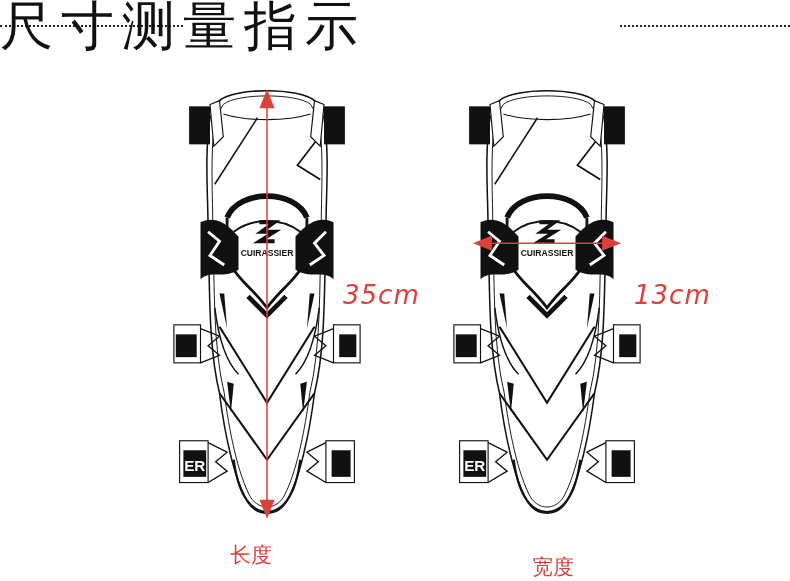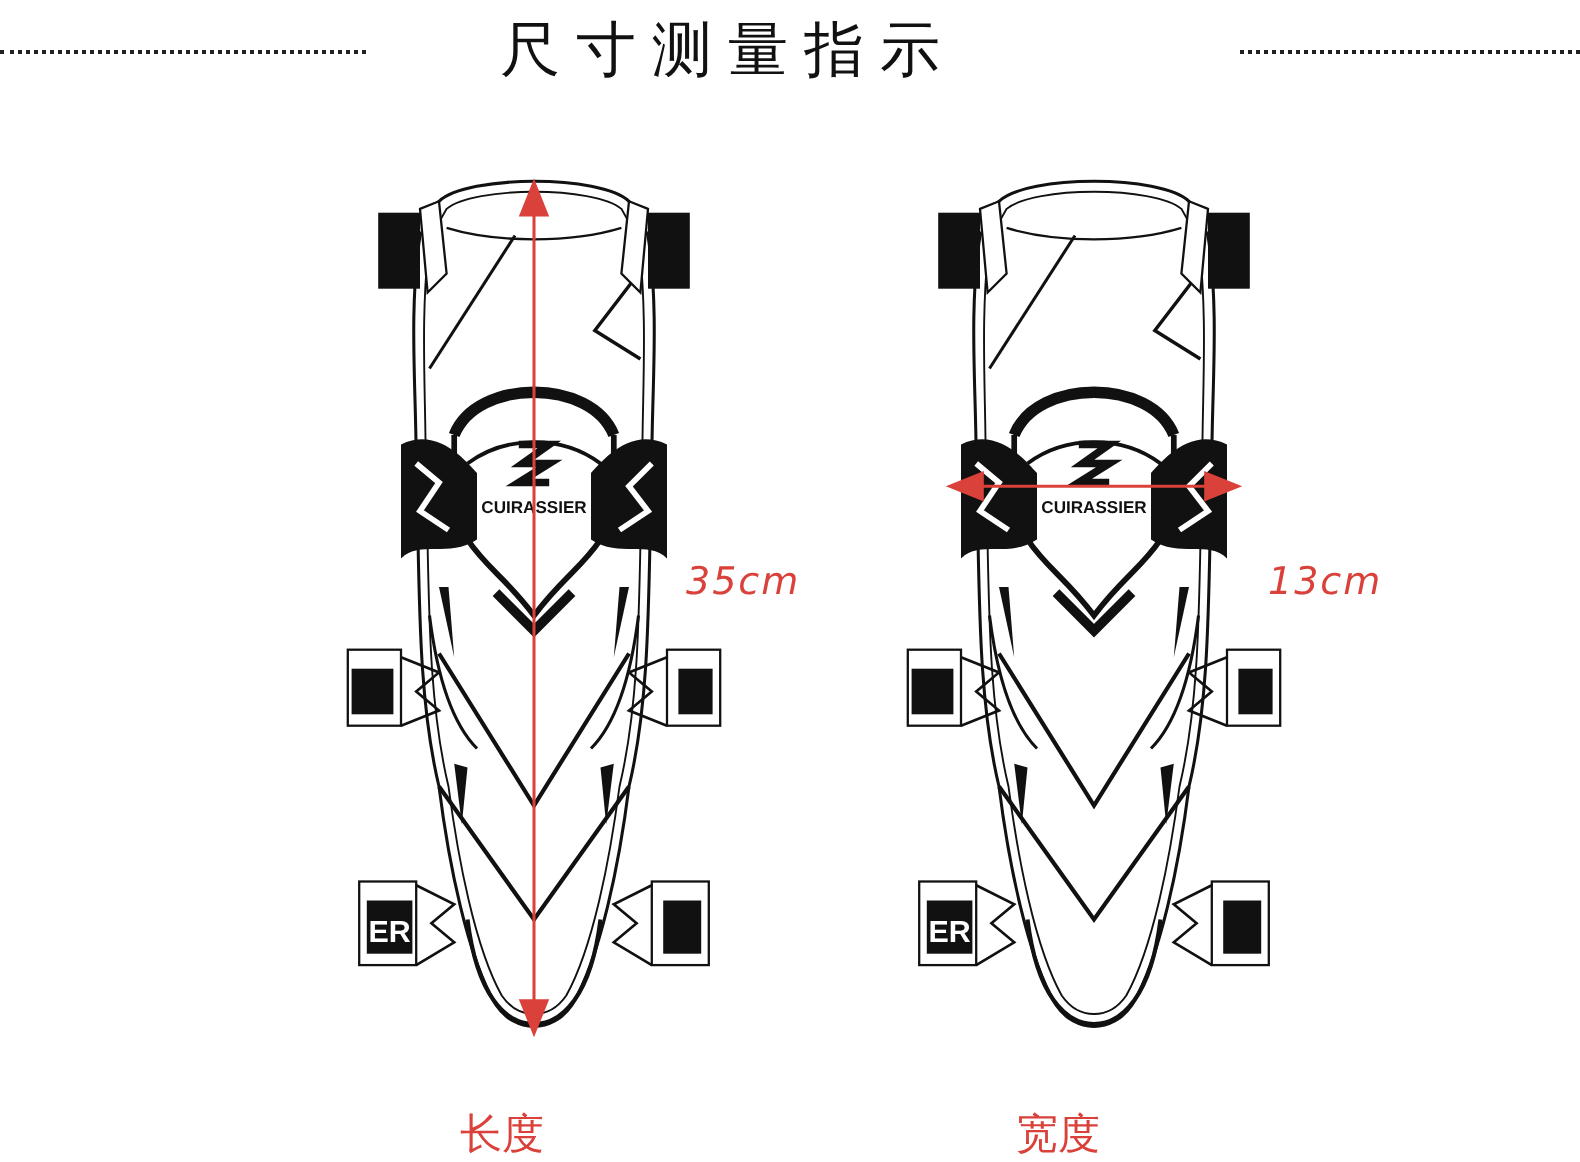--- a/index.html
+++ b/index.html
@@ -1,22 +1,22 @@
 <!DOCTYPE html>
 <html><head>
   <meta charset="utf-8">
   <style>
     html, body { margin: 0; padding: 0; background: #ffffff; }
     body { width: 790px; height: 581px; position: relative; overflow: hidden; font-family: "DejaVu Serif", serif; }
-    .title { position: absolute; left: 0; top: 0; width: 728px; height: 56px; text-align: center; font-family: "DejaVu Serif", serif; font-size: 30px; line-height: 52px; letter-spacing: 8px; color: #111; }
+    .title { position: absolute; left: 0; top: 0; width: 728px; height: 56px; font-family: "DejaVu Serif", serif; font-size: 53px; line-height: 52px; letter-spacing: 8px; color: #111; }
     .dash { position: absolute; top: 25px; height: 0; border-top: 2px dotted #222; }
     .dash.left { left: 0; width: 183px; }
     .dash.right { left: 620px; width: 170px; }
     .diagram { position: absolute; top: 0; left: 0; }
-    .measure { position: absolute; font-family: "DejaVu Sans", sans-serif; font-style: italic; font-size: 19px; color: #d9413a; letter-spacing: 1px; }
+    .measure { position: absolute; font-family: "DejaVu Sans", sans-serif; font-style: italic; font-size: 26px; color: #d9413a; letter-spacing: 1px; }
     .caption { position: absolute; font-family: "DejaVu Serif", serif; font-size: 21px; color: #d9413a; }
   </style>
 </head>
 <body>
 
 <div class="dash left"></div>
 <div class="title">尺寸测量指示</div>
 <div class="dash right"></div>
 
 <svg width="0" height="0" style="position:absolute">
@@ -95,14 +95,14 @@
 <svg class="diagram" style="left:452px; top:68px;" width="190" height="470" viewBox="-10 0 200 470">
   <use href="#kneepad"></use>
   <line x1="22" y1="172" x2="158" y2="172" stroke="#d9413a" stroke-width="1.6"></line>
   <polygon points="12,172 32,164 32,180" fill="#d9413a"></polygon>
   <polygon points="168,172 148,164 148,180" fill="#d9413a"></polygon>
 </svg>
 
 <div class="measure" style="left:343px; top:280px;">35cm</div>
 <div class="measure" style="left:634px; top:280px;">13cm</div>
 
-<div class="caption" style="left:230px; top:553px;">长度</div>
-<div class="caption" style="left:508px; top:553px;">宽度</div>
+<div class="caption" style="left:230px; top:541px;">长度</div>
+<div class="caption" style="left:532px; top:553px;">宽度</div>
 
 </body></html>

